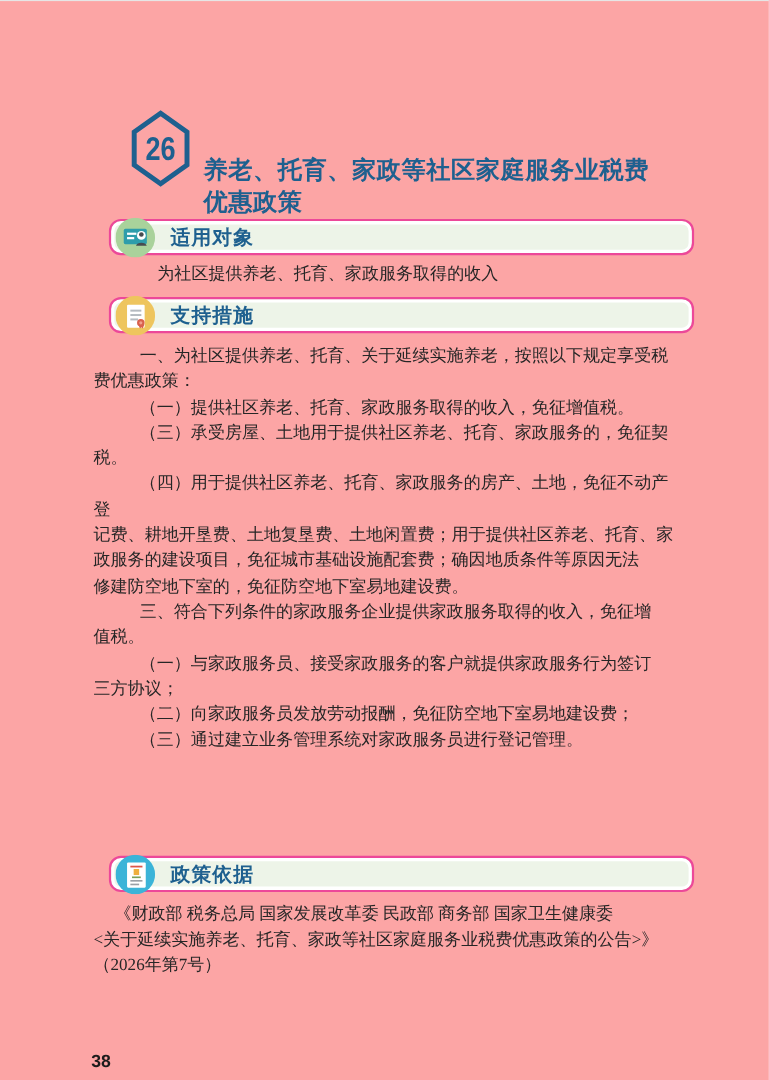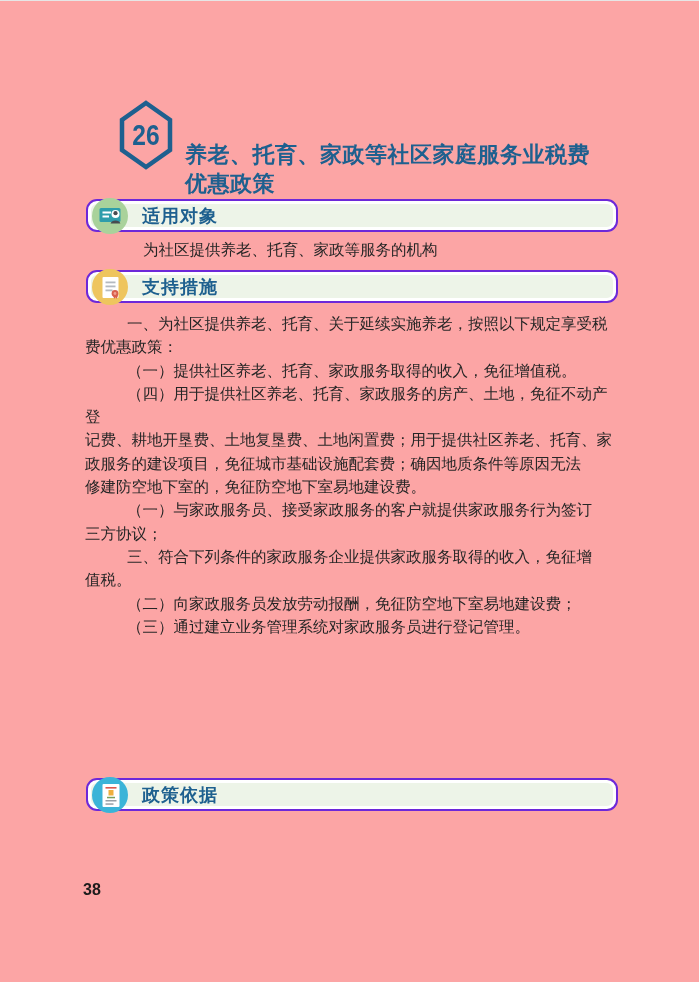--- a/index.html
+++ b/index.html
@@ -11,22 +11,22 @@
   
   .hexbadge { position:absolute; left:119px; top:99px; width:54px; height:70px; }
   .chapter-title {
     position:absolute; left:185px; top:96px; width:436px;
     font-family:"Liberation Sans", sans-serif; font-weight:bold;
     font-size:22px; line-height:28.5px; color:#1e608f;
     white-space:pre-line; letter-spacing:0.5px;margin-top:44px;
   }
   
   .pill {
-    position:absolute; left:86px; width:532px; height:33px;
-    background:#edf4e8; border:2px solid #6d28d9; border-radius:11px;
+    position:absolute; left:99px; width:532px; height:33px;
+    background:#edf4e8; border:2px solid #ec4899; border-radius:11px;
     box-shadow: inset 0 0 0 3px #ffffff; box-sizing:border-box;
   }
   .pill-icon { position:absolute; left:4px; top:-3px; width:36px; height:36px; }
   .pill-label {
     position:absolute; left:54px; top:0; height:29px; display:flex; align-items:center;
     font-family:"Liberation Sans", sans-serif; font-weight:bold;
     font-size:18px; color:#1e608f; letter-spacing:1px;
   }
   .pill-applicable { top:198px; }
   .pill-measures   { top:269px; }
@@ -39,21 +39,21 @@
   .measures-body {
     position:absolute; left:85px; top:311px; width:537px;
     font-size:15.5px; line-height:23.3px;
   }
   .measures-body p { margin:0; text-indent:42px; white-space:pre-line; }
   .basis-body {
     position:absolute; left:85px; top:818px; width:537px;
     font-size:15.5px; line-height:23.5px; text-indent:19px; white-space:pre-line;
   }
   .page-number {
-    position:absolute; left:83px; top:880px;
+    position:absolute; left:83px; top:956px;
     font-family:"Liberation Sans", sans-serif; font-size:16px; font-weight:bold; color:#1c1c1c;text-align:right;
   }
 </style>
 </head>
 <body>
 
 <div class="page">
 
   <svg class="hexbadge" viewBox="0 0 54 70">
     <polygon points="27,3 51,20 51,50 27,67 3,50 3,20" fill="none" stroke="#1e608f" stroke-width="4.5"></polygon>
@@ -69,61 +69,66 @@
       <rect x="7.5" y="10" width="21" height="14" rx="1.5" fill="#2e9dab"></rect>
       <rect x="10.5" y="13.5" width="8.5" height="2" fill="#ffffff"></rect>
       <rect x="10.5" y="17.5" width="6.5" height="2" fill="#ffffff"></rect>
       <circle cx="23.5" cy="16" r="4" fill="#ffffff"></circle>
       <circle cx="23.5" cy="15.2" r="2.1" fill="#474b50"></circle>
       <path d="M18.6,25.5 C19.4,21.6 27.6,21.6 28.4,25.5 Z" fill="#474b50"></path>
     </svg>
     <div class="pill-label">适用对象</div>
   </div>
 
-  <div class="applicable-body">为社区提供养老、托育、家政等服务的机构</div>
+  <div class="applicable-body">为社区提供养老、托育、家政服务取得的收入</div>
 
   <div class="pill pill-measures">
     <svg class="pill-icon" viewBox="0 0 36 36">
       <circle cx="18" cy="18" r="18" fill="#eec55e"></circle>
       <rect x="10.5" y="8" width="16" height="21" rx="1" fill="#ffffff"></rect>
       <rect x="13.5" y="12.5" width="10" height="1.8" fill="#b4bac0"></rect>
       <rect x="13.5" y="16.5" width="10" height="1.8" fill="#b4bac0"></rect>
       <rect x="13.5" y="20.5" width="7" height="1.8" fill="#b4bac0"></rect>
       <path d="M21,26.5 l1.2,3.2 1.3,-1.2 1.3,1.2 1.2,-3.2 z" fill="#d9604d"></path>
       <circle cx="23" cy="24.5" r="3.4" fill="#d9604d"></circle>
       <circle cx="23" cy="24.5" r="1.4" fill="#f0a08f"></circle>
     </svg>
     <div class="pill-label">支持措施</div>
   </div>
 
   <div class="measures-body">
     <p>一、为社区提供养老、托育、关于延续实施养老，按照以下规定享受税
 费优惠政策：</p>
     <p>（一）提供社区养老、托育、家政服务取得的收入，免征增值税。</p>
+    <p>（三）承受房屋、土地用于提供社区养老、托育、家政服务的，免征契
+税。</p>
     <p>（四）用于提供社区养老、托育、家政服务的房产、土地，免征不动产登
 记费、耕地开垦费、土地复垦费、土地闲置费；用于提供社区养老、托育、家
 政服务的建设项目，免征城市基础设施配套费；确因地质条件等原因无法
 修建防空地下室的，免征防空地下室易地建设费。</p>
+    <p>三、符合下列条件的家政服务企业提供家政服务取得的收入，免征增
+值税。</p>
     <p>（一）与家政服务员、接受家政服务的客户就提供家政服务行为签订
 三方协议；</p>
-    <p>三、符合下列条件的家政服务企业提供家政服务取得的收入，免征增
-值税。</p>
     <p>（二）向家政服务员发放劳动报酬，免征防空地下室易地建设费；</p>
     <p>（三）通过建立业务管理系统对家政服务员进行登记管理。</p>
   </div>
 
   <div class="pill pill-basis">
     <svg class="pill-icon" viewBox="0 0 36 36">
       <circle cx="18" cy="18" r="18" fill="#3bb4d8"></circle>
       <rect x="10.5" y="7" width="17" height="23" rx="1" fill="#ffffff"></rect>
       <rect x="13.5" y="10" width="11" height="1.6" fill="#dd574a"></rect>
       <rect x="16.5" y="13" width="5" height="5.5" fill="#efaf3e"></rect>
       <rect x="15" y="19.8" width="8" height="1.5" fill="#7aa05a"></rect>
       <rect x="13.5" y="23" width="11" height="1.5" fill="#9aa0a6"></rect>
       <rect x="13.5" y="26.3" width="8" height="1.5" fill="#9aa0a6"></rect>
     </svg>
     <div class="pill-label">政策依据</div>
   </div>
 
+  <div class="basis-body">《财政部 税务总局 国家发展改革委 民政部 商务部 国家卫生健康委
+&lt;关于延续实施养老、托育、家政等社区家庭服务业税费优惠政策的公告&gt;》
+（2026年第7号）</div>
 
   <div class="page-number">38</div>
 
 </div>
 
 </body></html>

